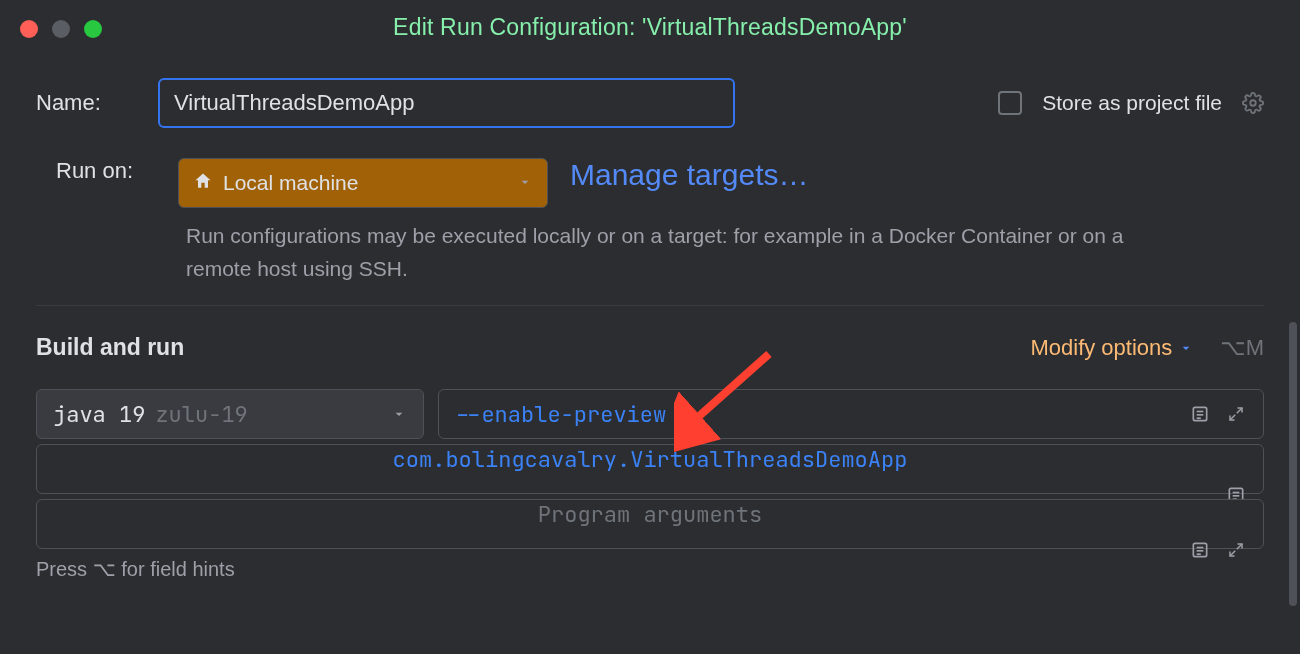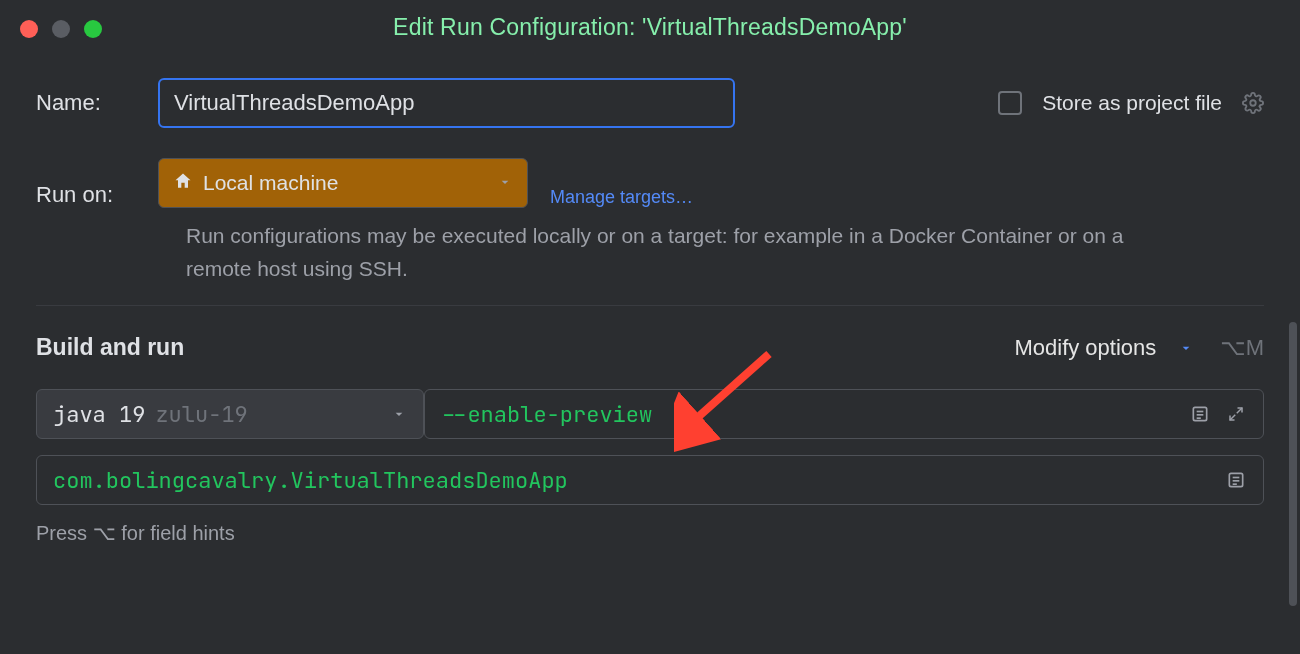--- a/index.html
+++ b/index.html
@@ -73,36 +73,36 @@
   .checkbox {
     width: 24px; height: 24px;
     border: 2px solid #6f737a;
     border-radius: 4px;
     background: transparent;
   }
   .gear-icon {
     width: 22px; height: 22px;
     color:#6f737a;
   }
-  .run-on-row { margin-bottom: 12px; align-items:flex-end;}
+  .run-on-row { margin-bottom: 12px; align-items:flex-start;margin-left:20px;}
   .dropdown {
     width: 370px;
     height: 50px;
     background: #a16207;
     border: 1px solid #4e5157;
     border-radius: 6px;
     display: flex;
     align-items: center;
     padding: 0 14px;
     gap: 10px;
   }
   .dropdown .chev { margin-left: auto; color:#9da0a8; }
   .link {
     color: #548af7;
-    font-size: 18px;
+    font-size: 30px;
     cursor: pointer;
   }
   .hint-text {
     margin-left: 150px;
     margin-right: 80px;
     font-size: 21px;
     color: #9da0a8;
     line-height: 1.55;
     margin-bottom: 20px;
   }
@@ -117,35 +117,36 @@
     gap: 16px;
     margin-bottom: 28px;
   }
   .section-title {
     font-size: 23px;
     font-weight: 700;
     color: #dfe1e5;
   }
   .spacer { flex: 1; }
   .modify-link {
-    color: #e5e5e5;
-    font-size: 22px;
-    display: flex;
-    align-items: center;
-    gap: 22px;
+    color: #fdba74;
+    font-size: 22px;
+    display: flex;
+    align-items: center;
+    gap: 6px;
   }
   .shortcut {
     color: #6f737a;
     font-size: 22px;
     margin-left: 10px;
     font-family: -apple-system, sans-serif;
   }
   .build-row {
     display: flex;
-    margin-bottom: 16px;
+    gap: 14px;
+    margin-bottom: 5px;
   }
   .sdk-dropdown {
     width: 388px;
     height: 50px;
     background: #393b40;
     border: 1px solid #4e5157;
     border-radius: 6px;
     display: flex;
     align-items: center;
     padding: 0 16px;
@@ -159,36 +160,36 @@
     flex: 1;
     height: 50px;
     background: #2b2d30;
     border: 1px solid #4e5157;
     border-radius: 6px;
     display: flex;
     align-items: center;
     padding: 0 16px;
     font-family: "JetBrains Mono","Menlo",monospace;
     font-size: 22px;
-    color:#22c55e;
+    color:#3b82f6;
     gap: 10px;
   }
   .text-field.placeholder { color:#6f737a; }
   .field-icons {
     margin-left: auto;
     display: flex;
     gap: 14px;
     align-items: center;
     color:#9da0a8;
   }
   .icon-btn {
     width:22px; height:22px;
     display:flex; align-items:center; justify-content:center;
   }
-  .full-row .text-field { width: 100%; }
+  .full-row .text-field { width: 100%; flex-direction: column; }
   .hint-bottom {
     font-size: 20px;
     color:#9da0a8;
     margin-top: 8px;
   }
   .scrollbar {
     position: absolute;
     right: 3px;
     top: 322px;
     width: 8px;
@@ -308,20 +309,43 @@
               <rect x="4" y="4" width="16" height="16" rx="2"></rect>
               <line x1="8" y1="9" x2="16" y2="9"></line>
               <line x1="8" y1="13" x2="16" y2="13"></line>
               <line x1="8" y1="17" x2="13" y2="17"></line>
             </svg>
         </span>
       </span>
     </div>
   </div>
 
+  <div class="build-row full-row">
+    <div class="text-field placeholder">
+      <span>Program arguments</span>
+      <span class="field-icons">
+        <span class="icon-btn">
+          <svg width="20" height="20" viewBox="0 0 24 24" fill="none" stroke="#9da0a8" stroke-width="2">
+              <rect x="4" y="4" width="16" height="16" rx="2"></rect>
+              <line x1="8" y1="9" x2="16" y2="9"></line>
+              <line x1="8" y1="13" x2="16" y2="13"></line>
+              <line x1="8" y1="17" x2="13" y2="17"></line>
+            </svg>
+        </span>
+        <span class="icon-btn">
+          <svg width="18" height="18" viewBox="0 0 24 24" fill="none" stroke="#9da0a8" stroke-width="2">
+              <path d="M14 4h6v6"></path>
+              <path d="M10 20H4v-6"></path>
+              <path d="M20 4l-7 7"></path>
+              <path d="M4 20l7-7"></path>
+            </svg>
+        </span>
+      </span>
+    </div>
+  </div>
 
   <div class="hint-bottom">Press ⌥ for field hints</div>
 
 </div>
 
 <div class="scrollbar"></div>
 
 <svg class="arrow" width="110" height="110">
   <defs>
     <marker id="ah" markerWidth="8" markerHeight="8" refX="2" refY="4" orient="auto">

